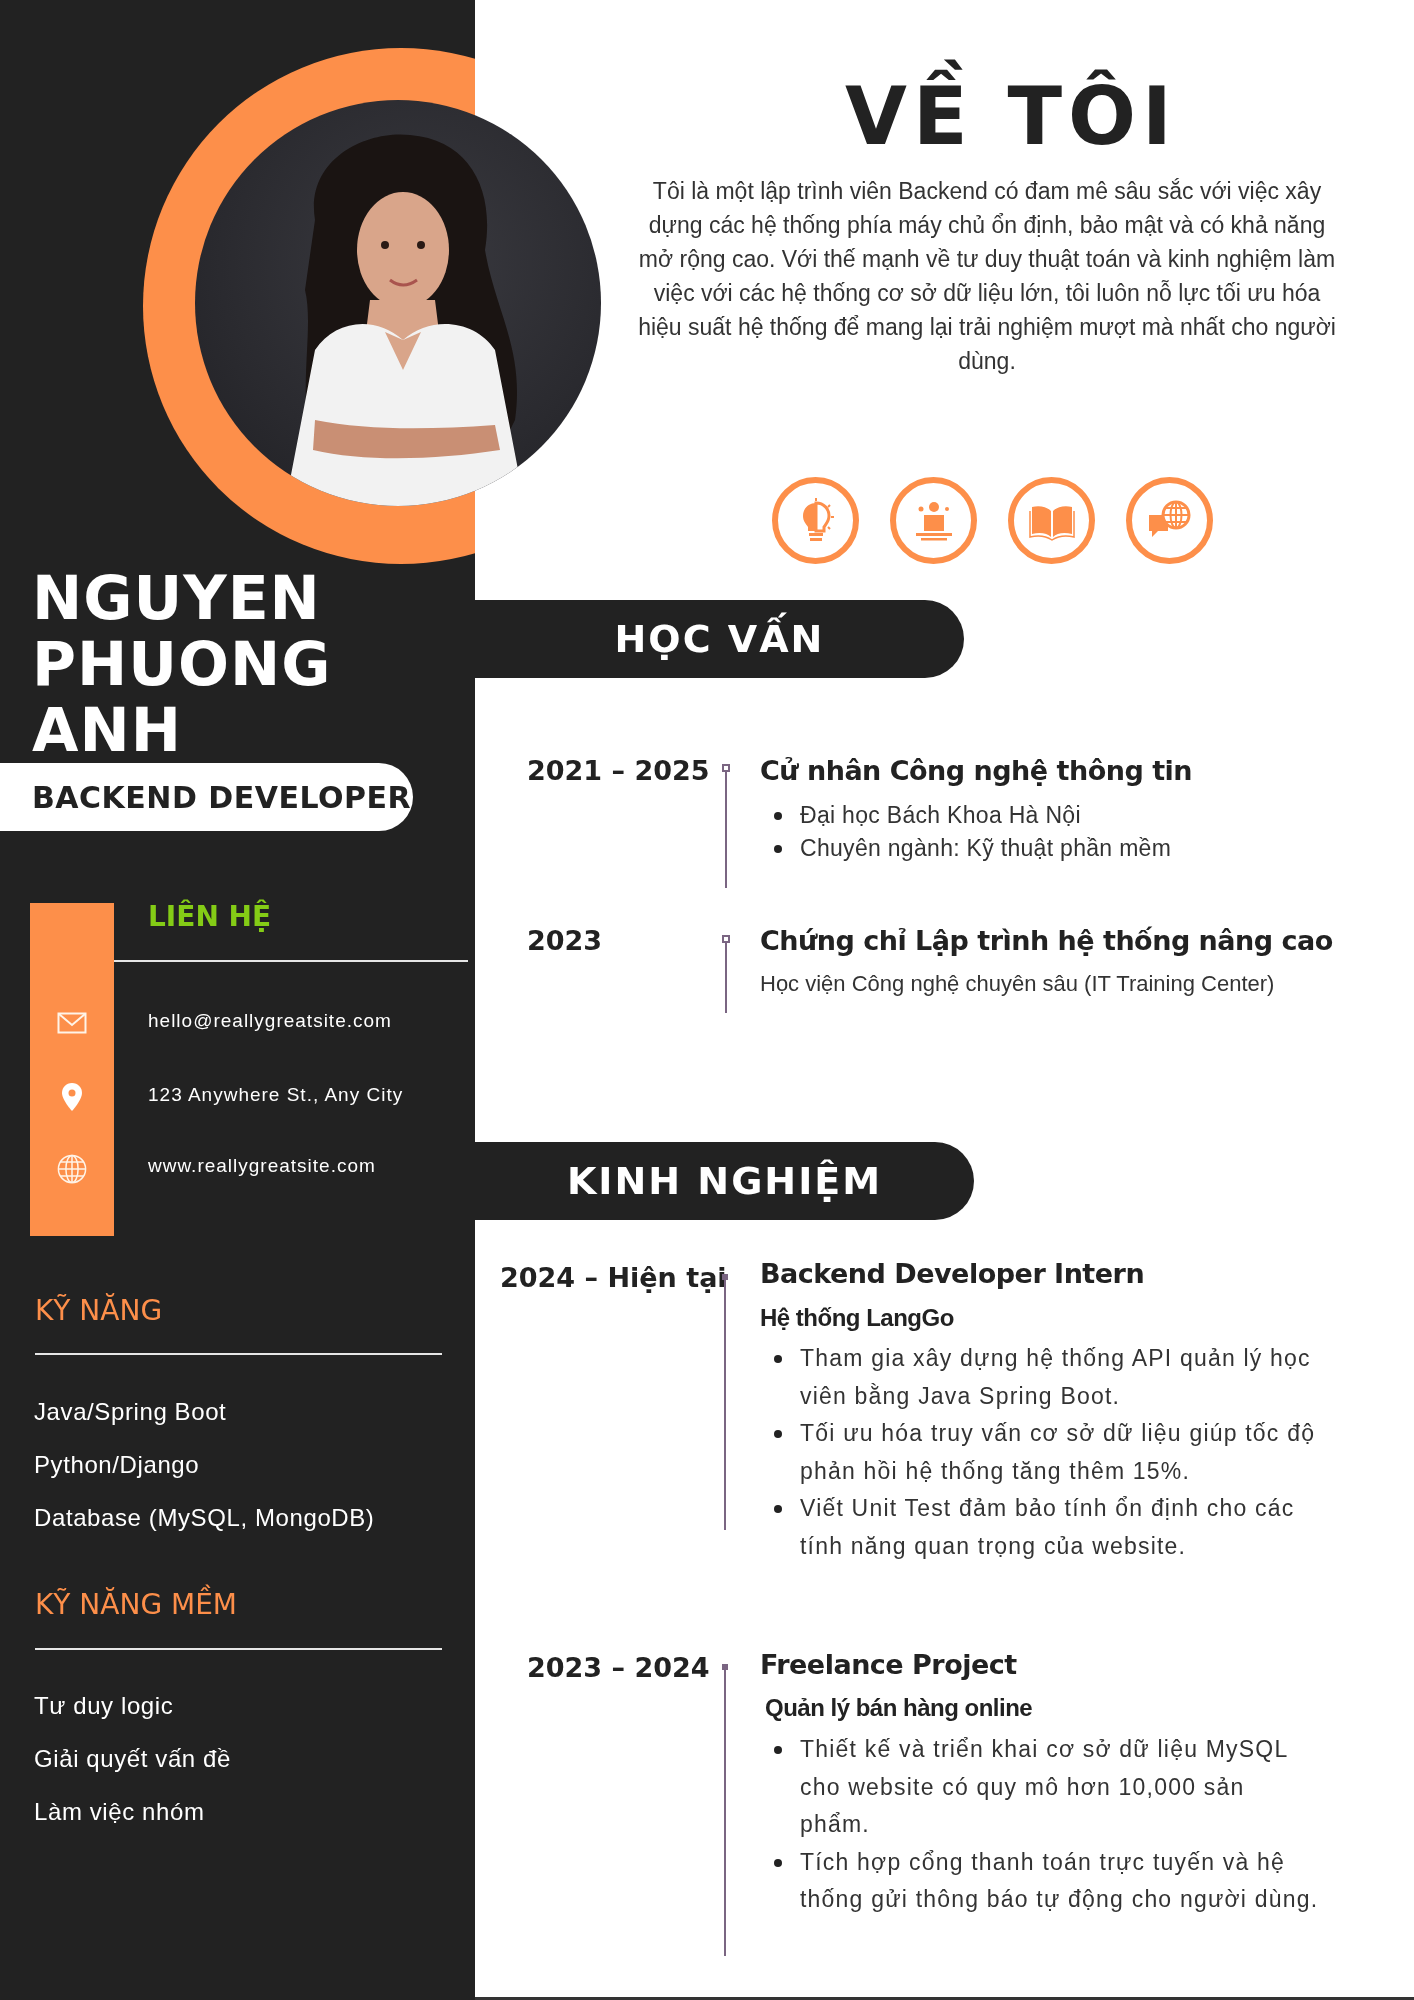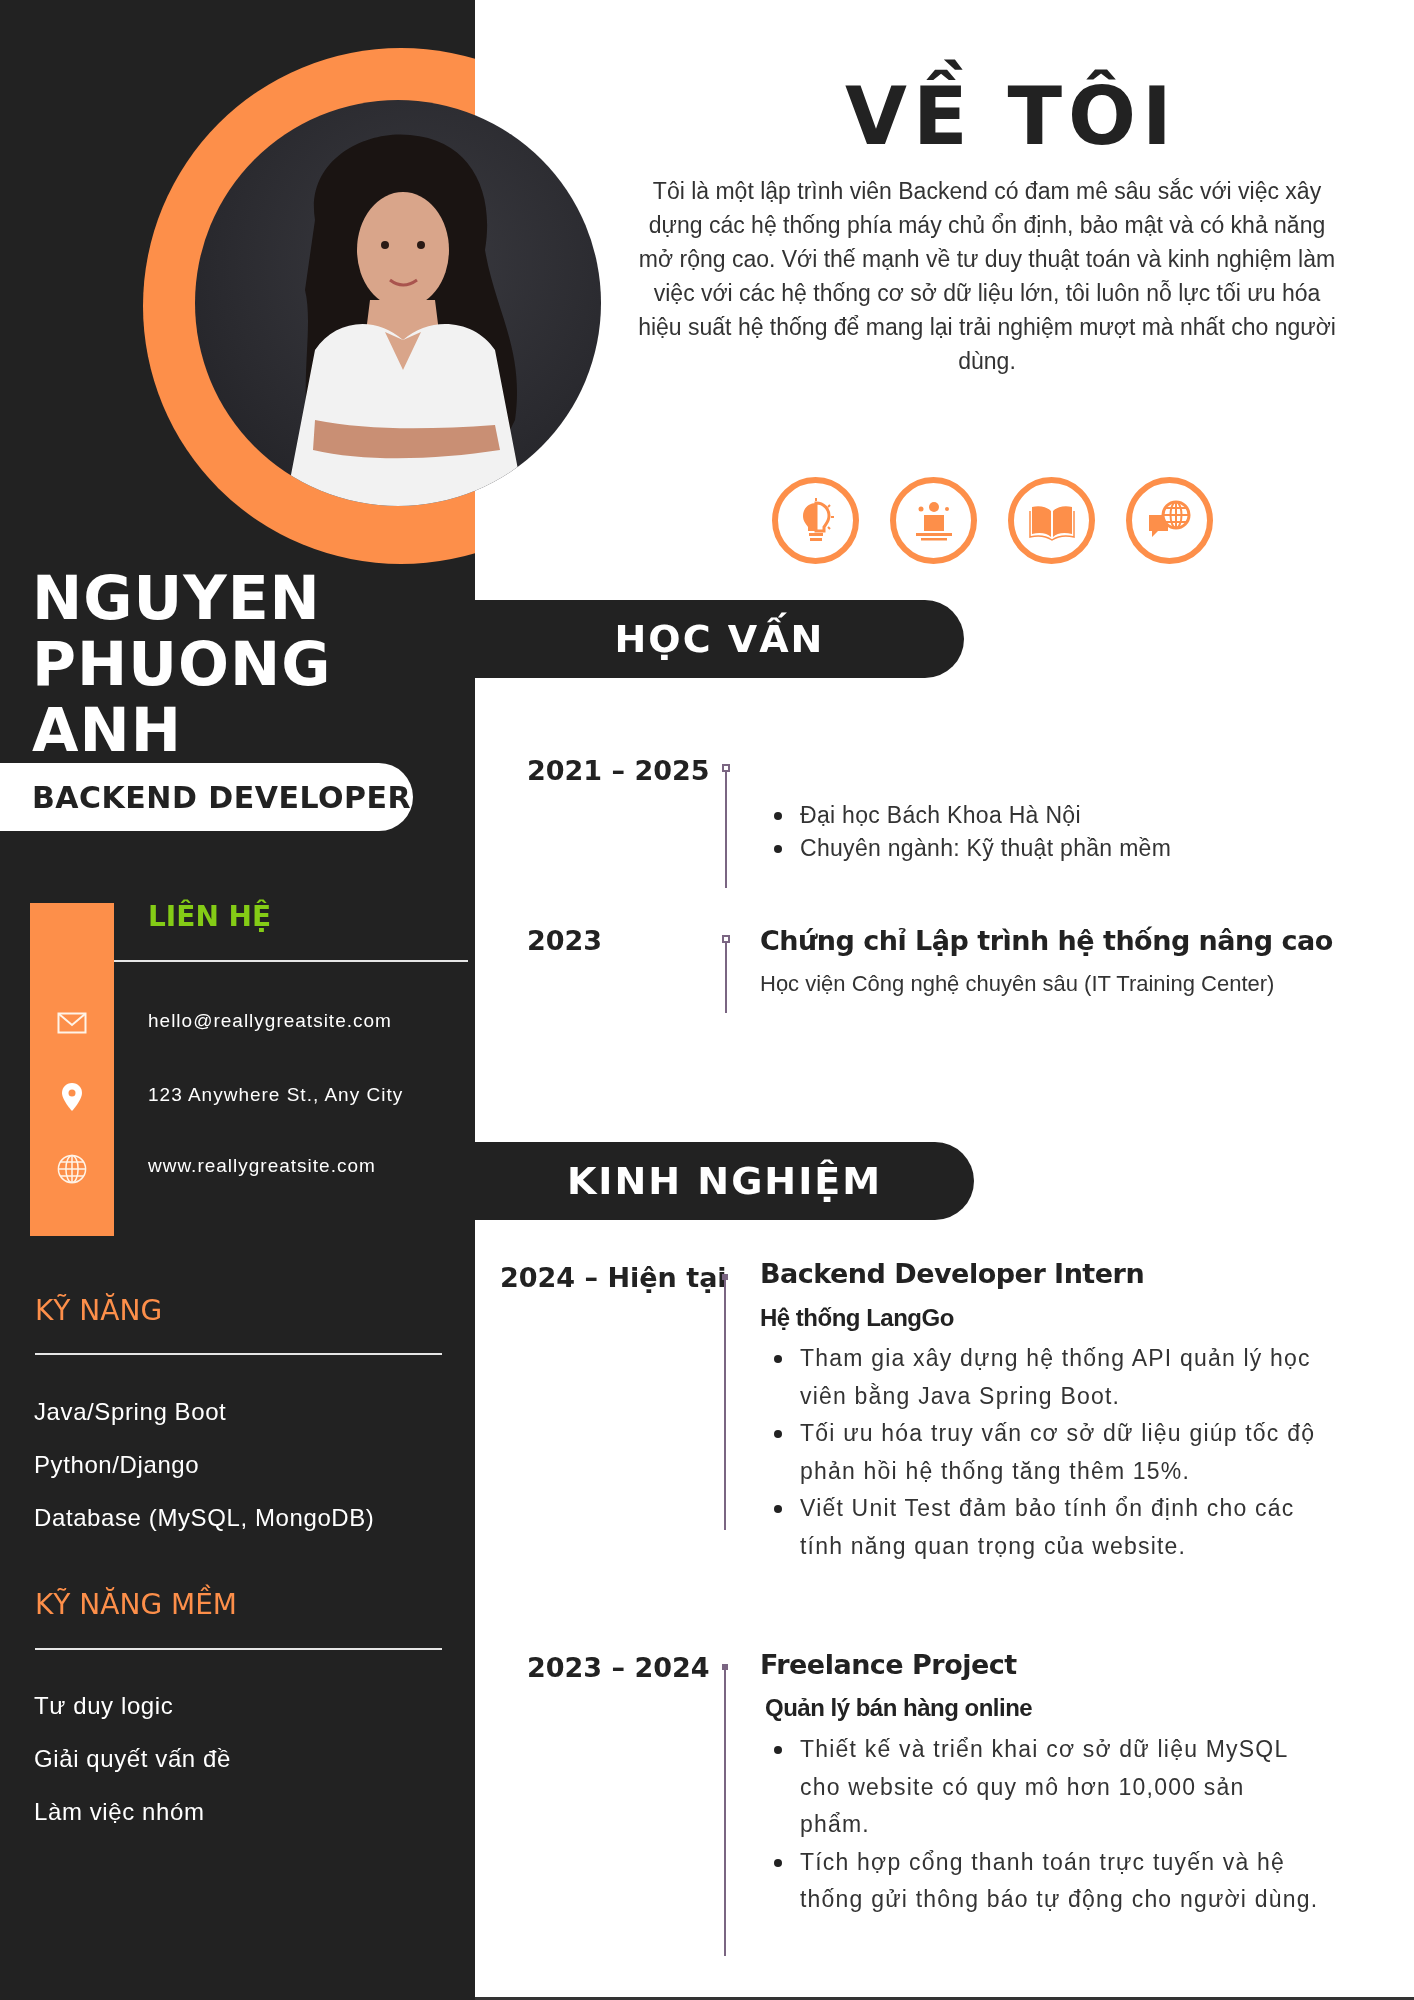--- a/index.html
+++ b/index.html
@@ -162,20 +162,21 @@
     </div>
   </div>
 
   <div class="band" style="top:600px; width:489px;">
     <span>HỌC VẤN</span>
   </div>
 
   <div class="tl-date" style="left:52px; top:755px;">2021 – 2025</div>
   <div class="tl-node" style="left:247px; top:764px;"></div>
   <div class="tl-line" style="left:250px; top:772px; height:116px;"></div>
+  <div class="tl-title" style="left:285px; top:755px;">Cử nhân Công nghệ thông tin</div>
   <ul class="tl-list edu-list" style="left:285px; top:799px;">
     <li>Đại học Bách Khoa Hà Nội</li>
     <li>Chuyên ngành: Kỹ thuật phần mềm</li>
   </ul>
 
   <div class="tl-date" style="left:52px; top:925px;">2023</div>
   <div class="tl-node" style="left:247px; top:935px;"></div>
   <div class="tl-line" style="left:250px; top:943px; height:70px;"></div>
   <div class="tl-title" style="left:285px; top:925px;">Chứng chỉ Lập trình hệ thống nâng cao</div>
   <div class="tl-text" style="left:285px; top:971px;">Học viện Công nghệ chuyên sâu (IT Training Center)</div>

